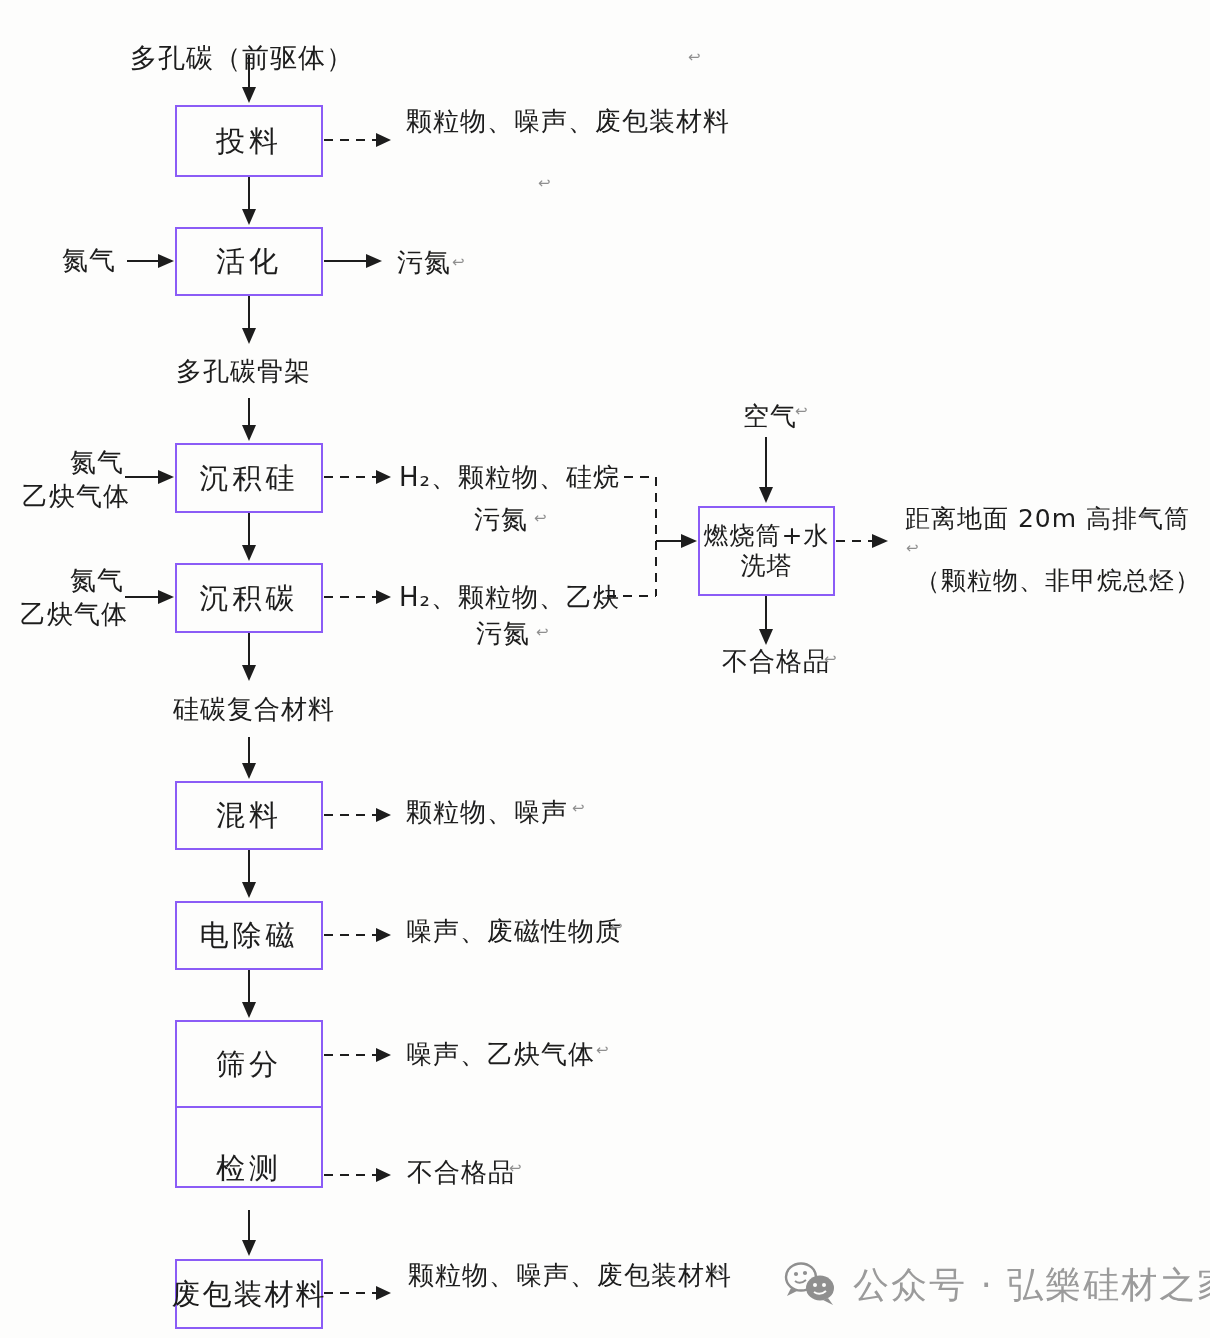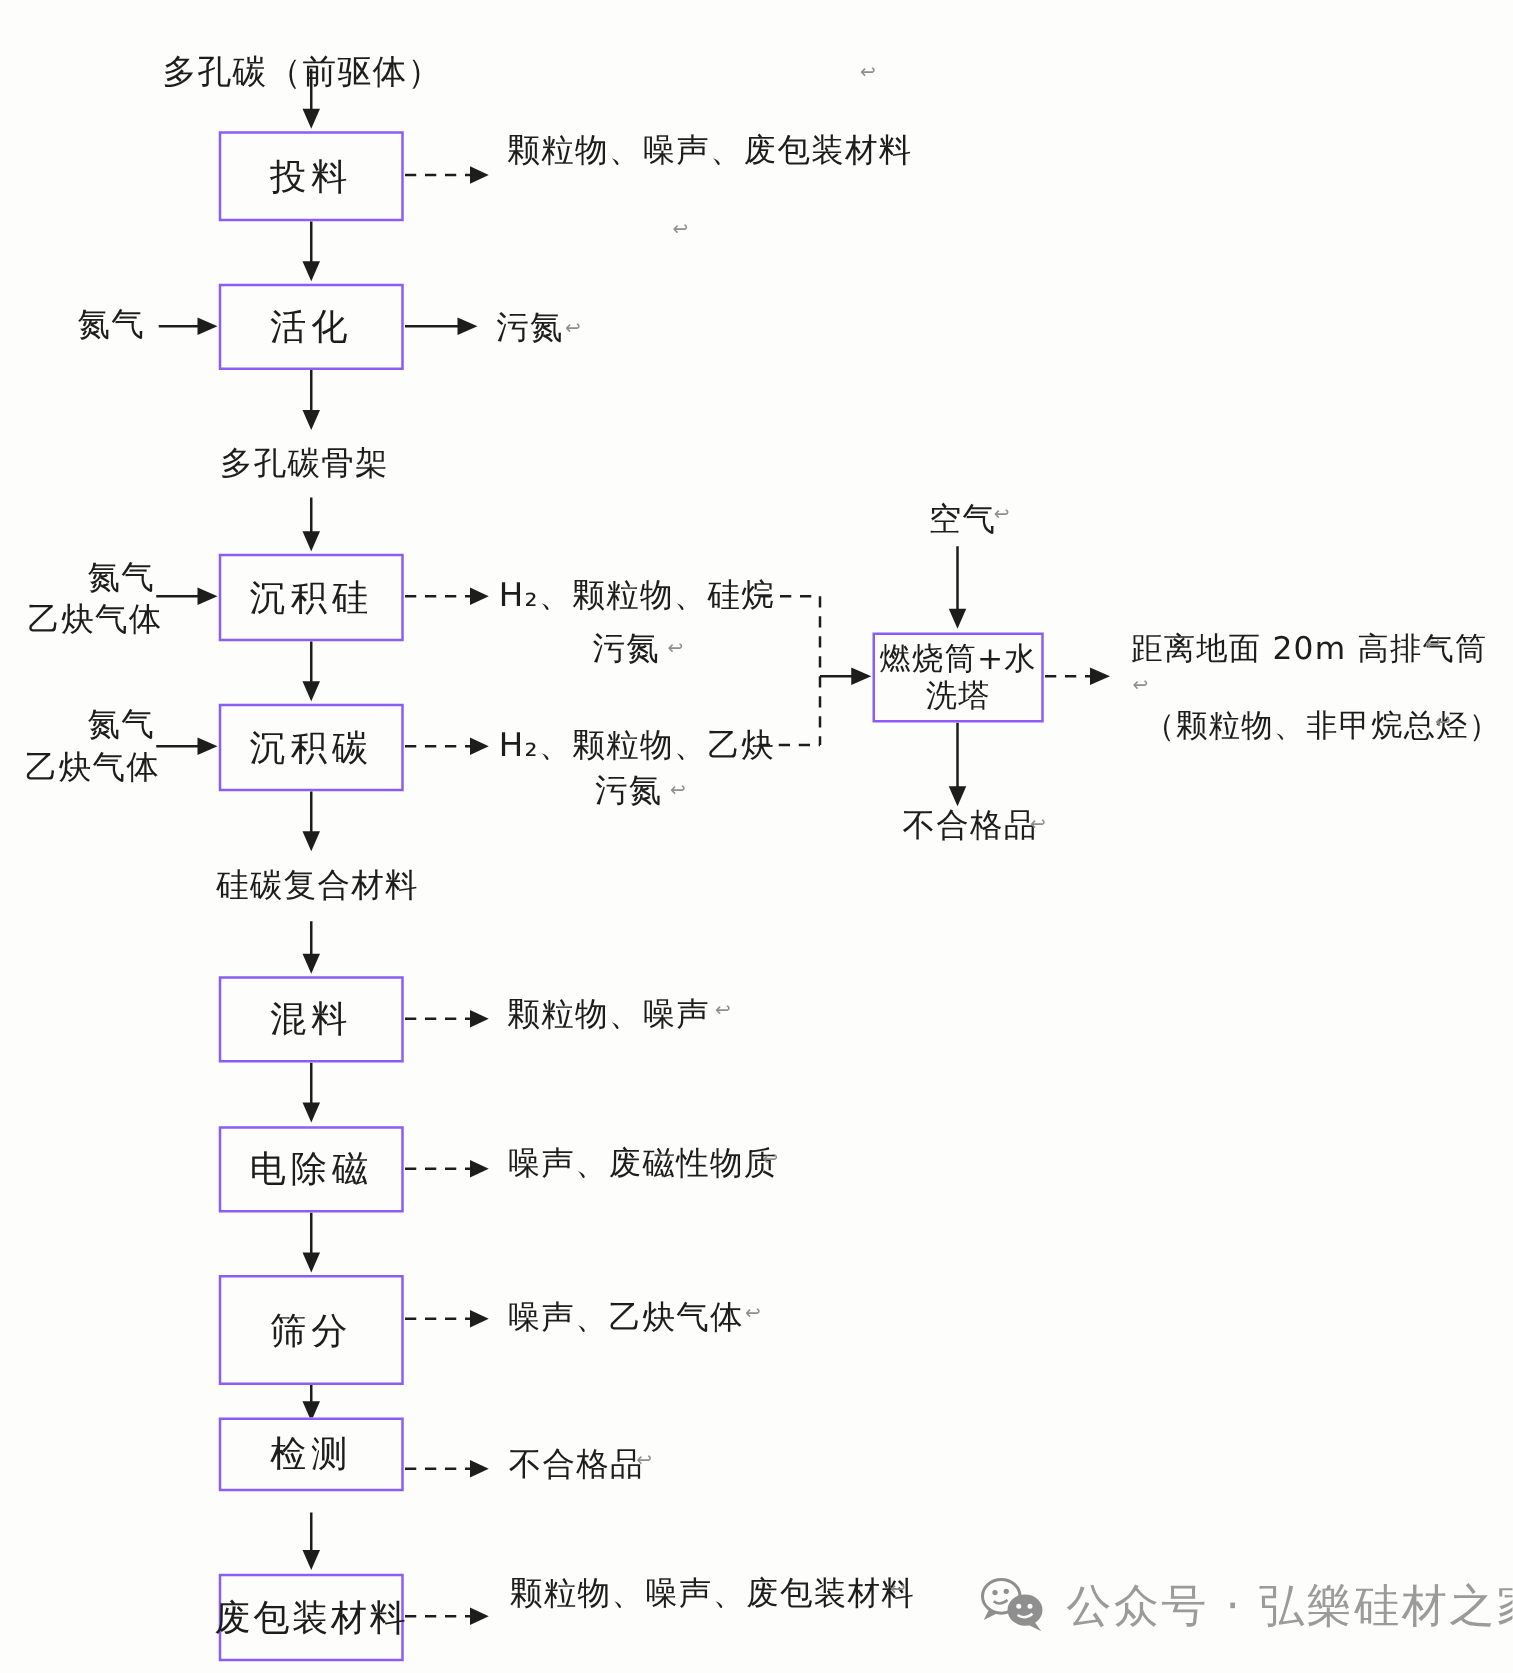--- a/index.html
+++ b/index.html
@@ -168,28 +168,28 @@
   </div>
   <div class="box" style="left:175px;top:901px;width:148px;height:69px;">
     <span class="bl">电除磁</span>
   </div>
   <div class="box" style="left:175px;top:781px;width:148px;height:69px;">
     <span class="bl">混料</span>
   </div>
   <div class="box" style="left:175px;top:1020px;width:148px;height:88px;">
     <span class="bl">筛分</span>
   </div>
-  <div class="box" style="left:175px;top:1134px;width:148px;height:59px;">
+  <div class="box" style="left:175px;top:1106px;width:148px;height:82px;justify-content:flex-end;">
     <span class="bl">检测</span>
   </div>
   <div class="box" style="left:175px;top:1259px;width:148px;height:70px;">
     <span class="bl" style="letter-spacing:2px;">废包装材料</span>
   </div>
 
-  <div class="box tbox" style="left:698px;top:506px;width:137px;height:72px;text-align:right;">
+  <div class="box tbox" style="left:698px;top:506px;width:137px;height:90px;text-align:right;">
     <span class="bl">燃烧筒+水</span>
     <span class="bl">洗塔</span>
   </div>
 
   <div class="lbl" style="left:130px;top:16px;font-size:27px;margin-top:26px;">多孔碳（前驱体）</div>
   <div class="lbl" style="left:176px;top:357px;">多孔碳骨架</div>
   <div class="lbl" style="left:173px;top:695px;">硅碳复合材料</div>
 
   <div class="lbl" style="left:62px;top:246px;">氮气</div>
   <div class="lbl" style="left:70px;top:448px;">氮气</div>

